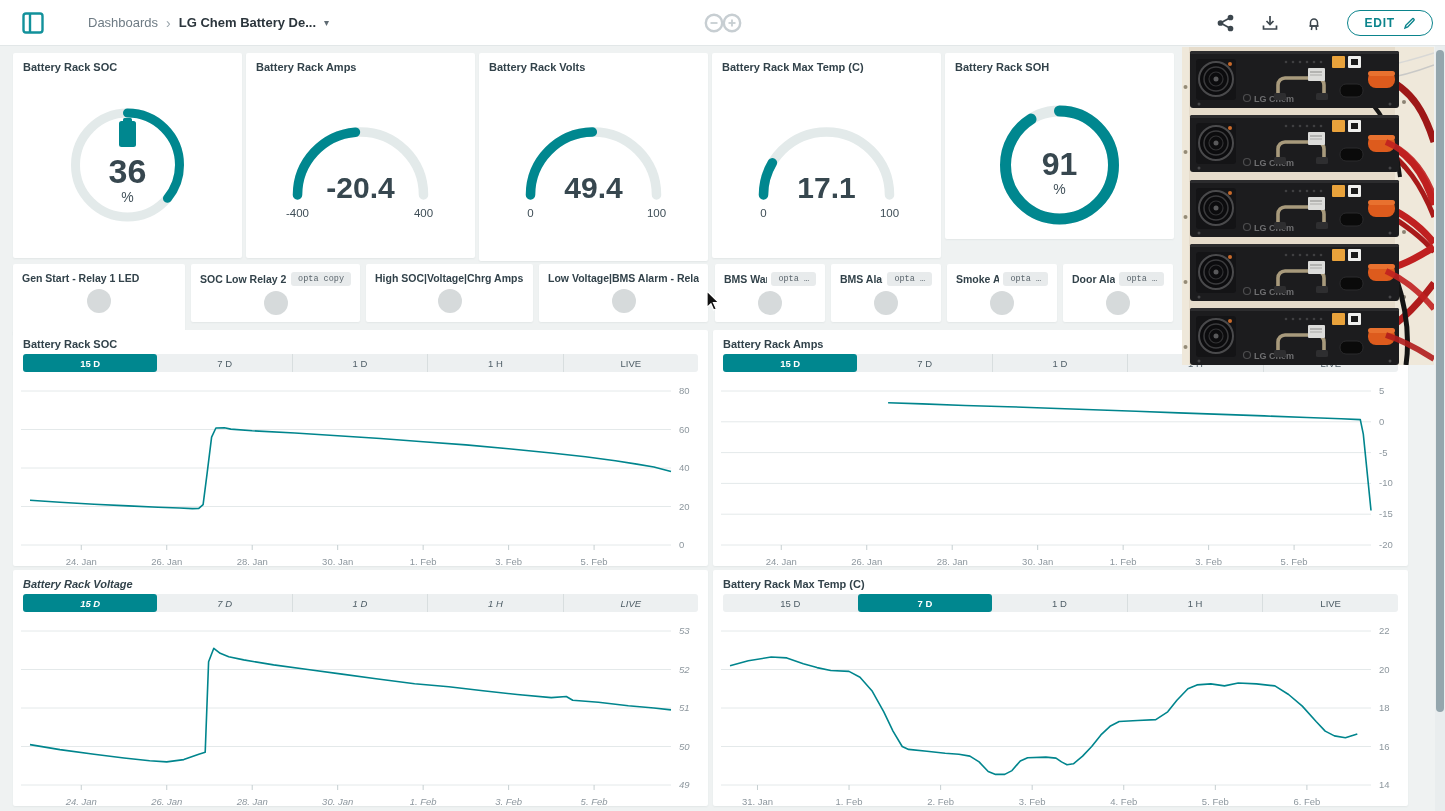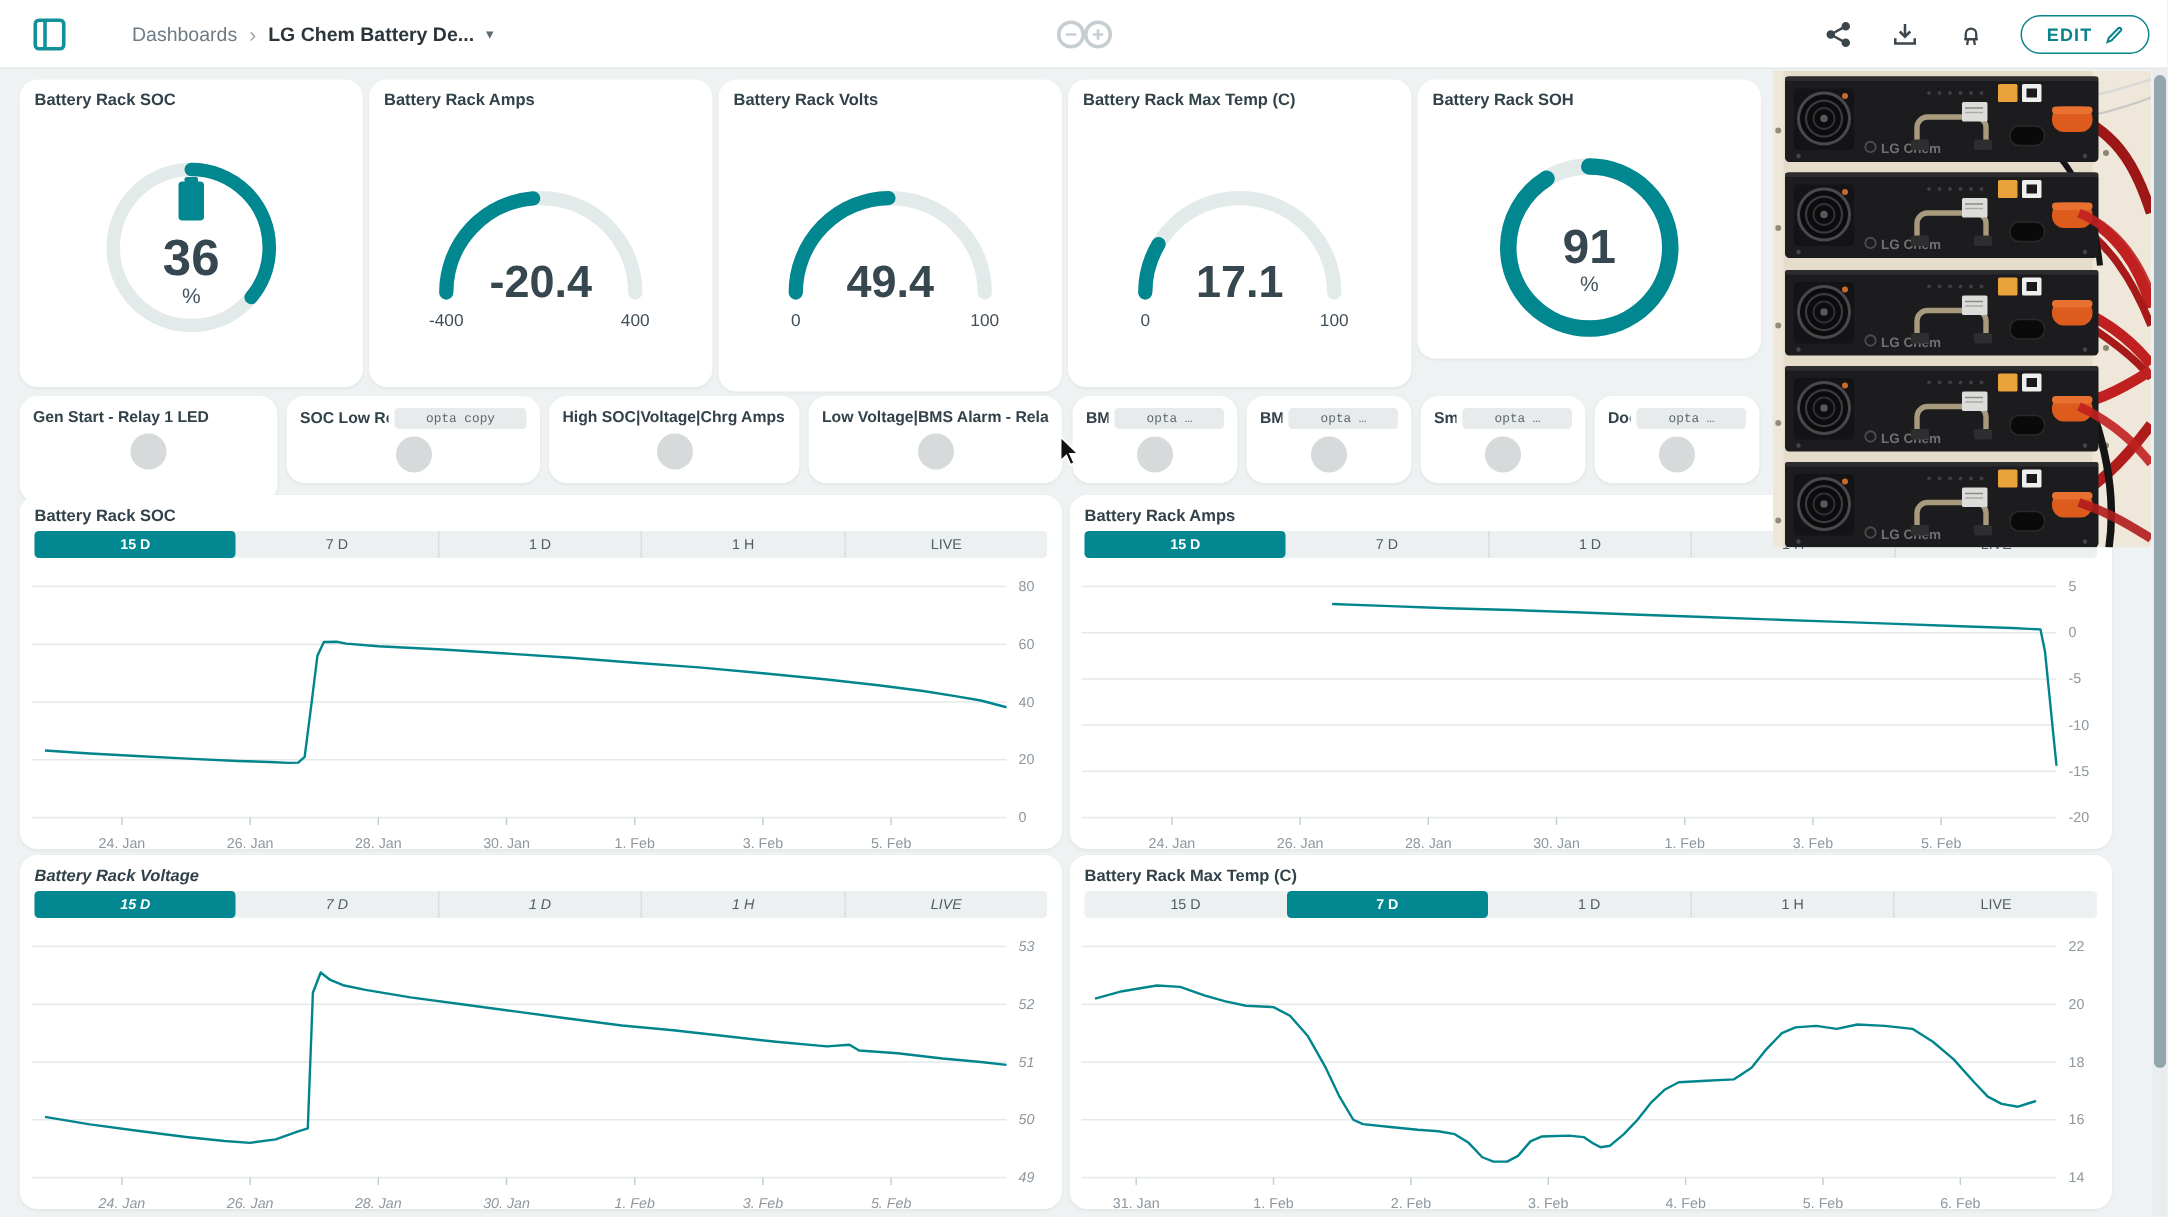--- a/index.html
+++ b/index.html
@@ -16,27 +16,27 @@
   .crumb .root{color:#6e7b84;cursor:pointer}
   .crumb .sep{color:#9aa5ac;font-size:14px}
   .crumb .title{color:#2b353c;font-weight:bold}
   .crumb .caret{color:#5f6b73;font-size:10px;cursor:pointer}
   .tb-logo{position:absolute;left:0;right:0;margin:auto;width:60px;display:flex;justify-content:center;pointer-events:none}
   .tb-right{position:absolute;right:12px;display:flex;align-items:center;gap:22px}
   .tb-icon{width:22px;height:22px;display:flex;align-items:center;justify-content:center;cursor:pointer}
   .edit-btn{display:flex;align-items:flex-end;gap:8px;border:1.5px solid #0b848c;border-radius:15px;
     padding:5px 16px;color:#0b848c;font-weight:bold;font-size:12px;letter-spacing:.8px;cursor:pointer;background:#fff}
   
-  .card{position:absolute;background:#fff;border-radius:12px;box-shadow:0 1px 2px rgba(40,60,70,.06);box-sizing:border-box}
+  .card{position:absolute;background:#fff;border-radius:2px;box-shadow:0 1px 2px rgba(40,60,70,.06);box-sizing:border-box}
   .wtitle{font-size:11px;font-weight:bold;color:#32424a;padding:8px 10px 0;white-space:nowrap;overflow:hidden}
   
   .ledhead{display:flex;align-items:center;justify-content:space-between;padding:8px 9px 0;gap:4px}
   .ledlabel{font-size:10.5px;font-weight:bold;color:#32424a;white-space:nowrap;overflow:hidden;text-overflow:clip}
   .ledbadge{font-family:"Liberation Mono",monospace;font-size:8.5px;color:#5b666d;background:#e8ebec;
-    border-radius:3px;padding:2px 21px;white-space:nowrap;flex:none}
+    border-radius:3px;padding:2px 7px;white-space:nowrap;flex:none}
   .ledcircle{width:24px;height:24px;border-radius:50%;background:#d6dadb;margin:5px auto 0}
   
   .tabs{display:flex;height:18px;margin:4px 10px 13px;background:#edf0f1;border-radius:3px}
   .tab{flex:1;display:flex;align-items:center;justify-content:center;font-size:9.5px;color:#4e5d66;
     border-left:1px solid #d8dedf;cursor:pointer;box-sizing:border-box}
   .tab:first-child{border-left:none}
   .tab.sel{background:#00878f;color:#fff;font-weight:bold;border-radius:3px;border-left:none}
   .tab.sel + .tab{border-left:none}
   
   .pscroll{position:absolute;top:46px;right:0;width:10px;height:765px;background:#e9edee}

